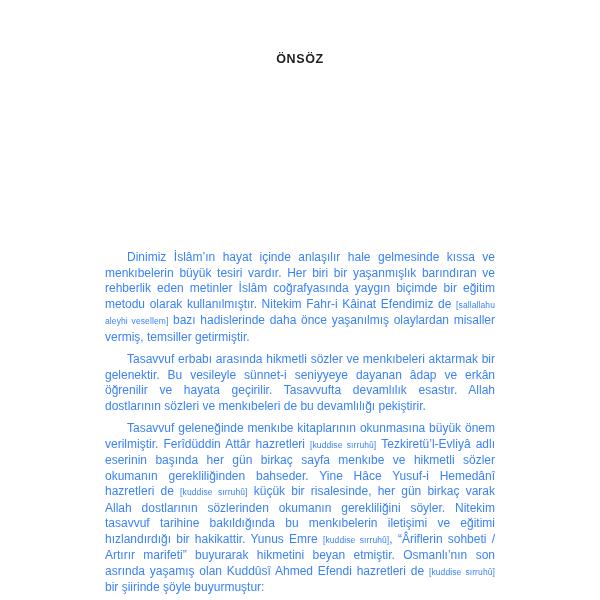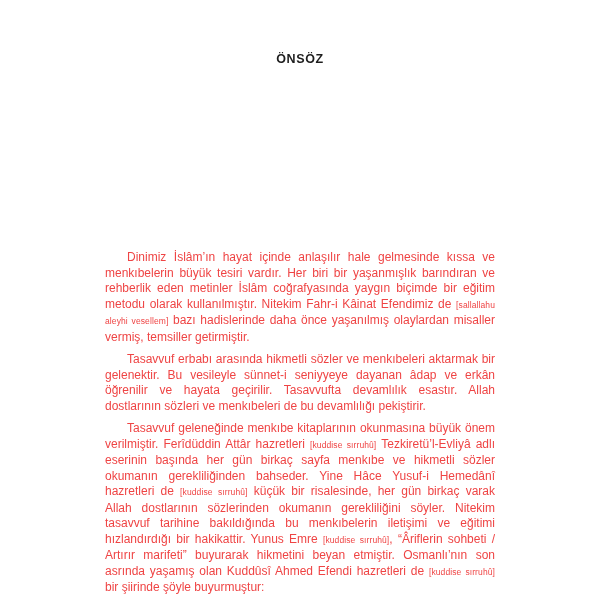--- a/index.html
+++ b/index.html
@@ -32,21 +32,21 @@
     color: #1e1e1e;
   }
   .body-text-block {
     position: absolute;
     top: 250px;
     left: 105px;
     width: 390px;
     text-align: justify;
     font-size: 12px;
     line-height: 15.5px;
-    color: #ef4444;
+    color: #3b82f6;
   }
   .para {
     margin: 0 0 7px 0;
     text-indent: 22px;
   }
   .para:last-child { margin-bottom: 0; }
   .run-normal { }
   .run-small {
     font-size: 8.5px;
     letter-spacing: 0.1px;

